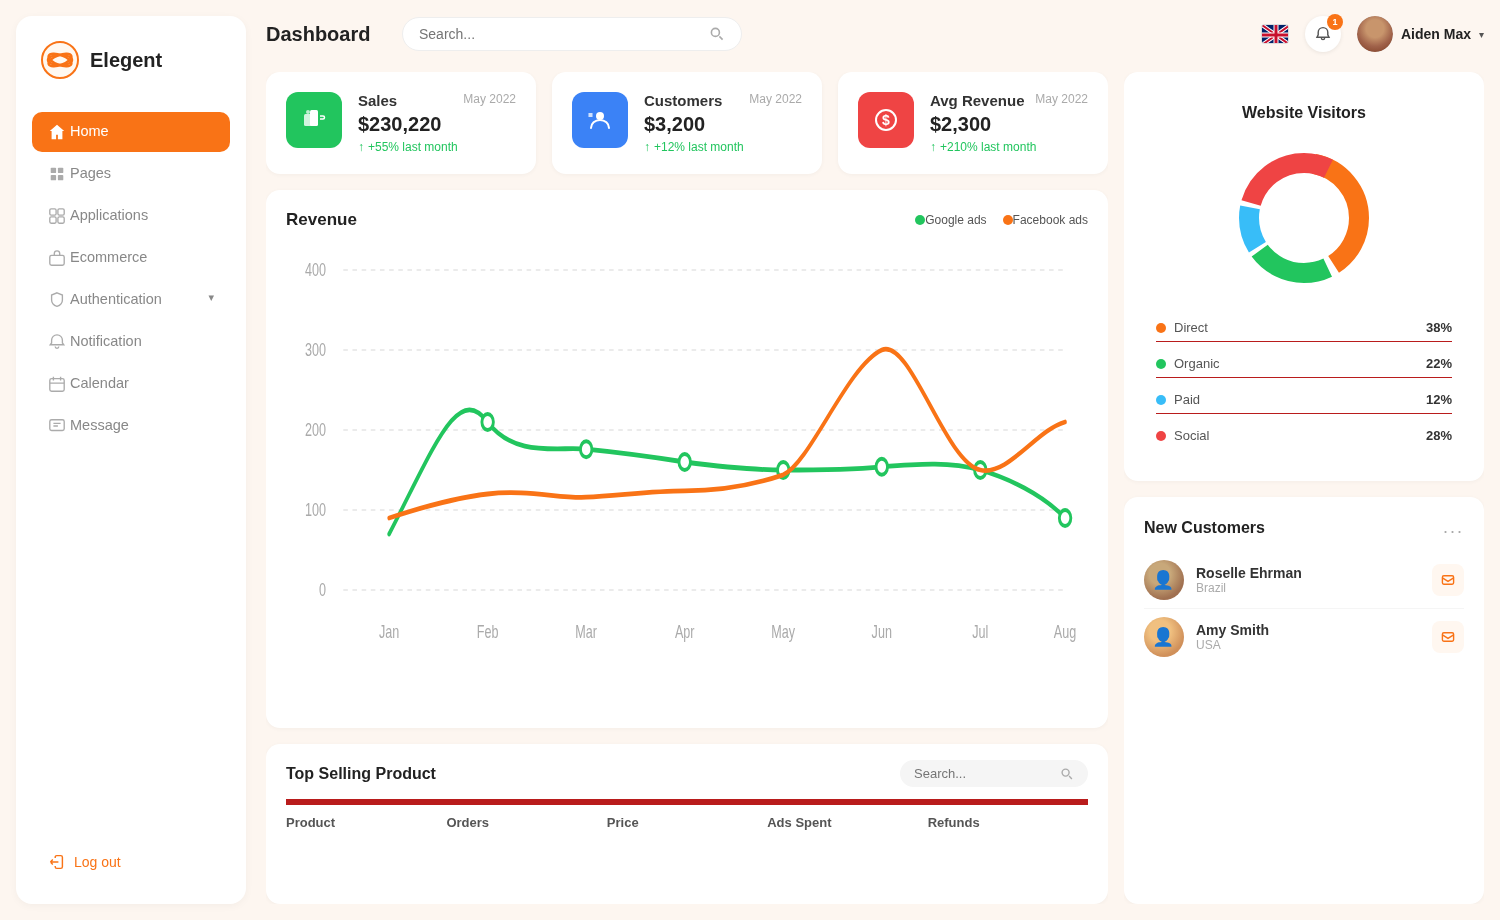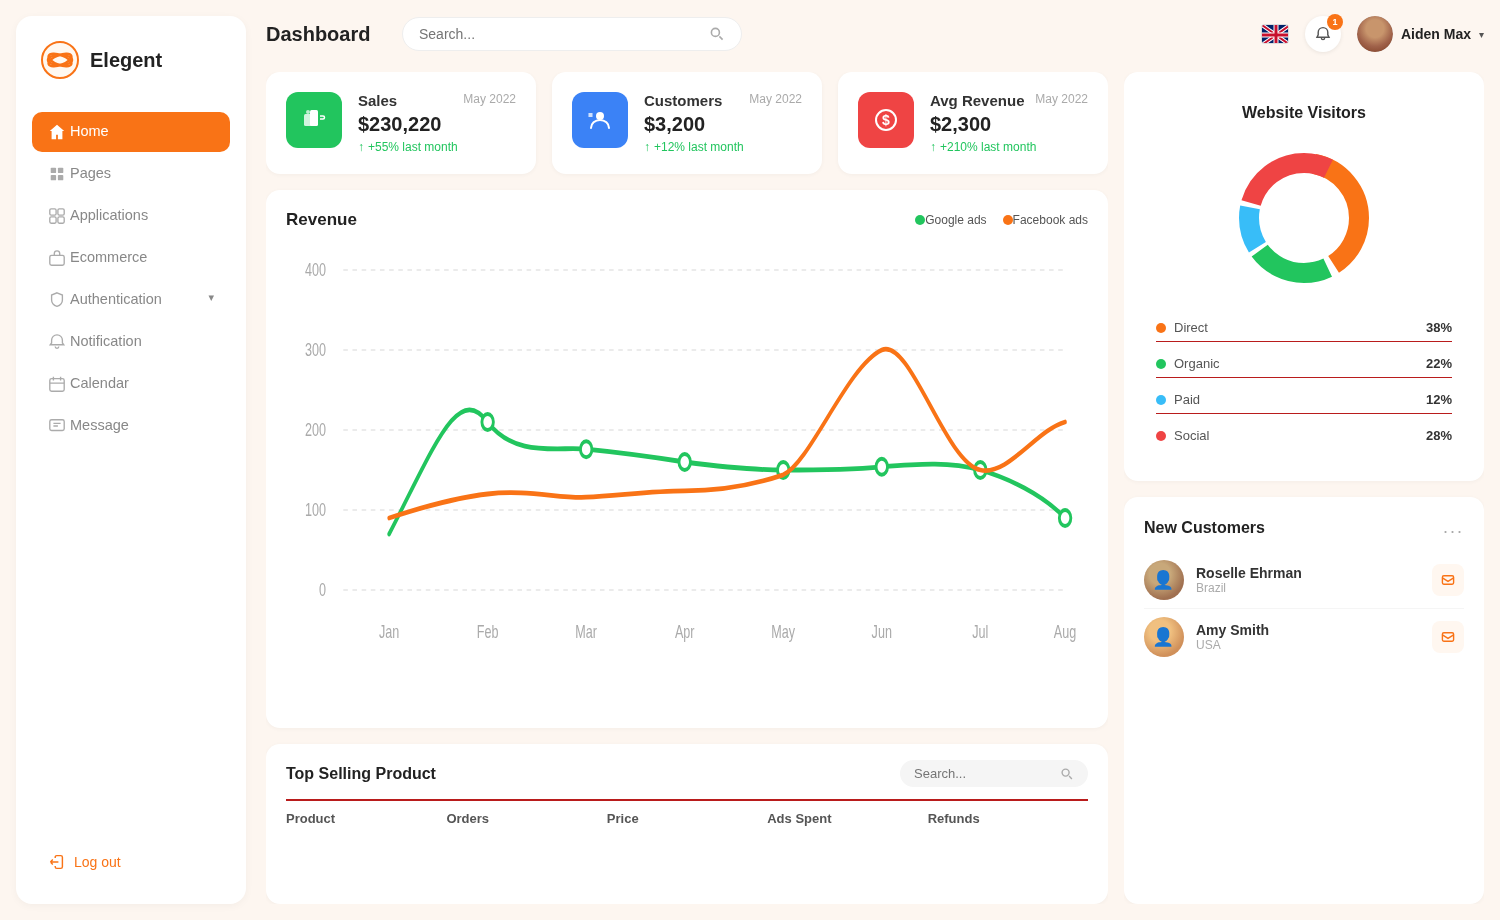--- a/index.html
+++ b/index.html
@@ -333,21 +333,21 @@
     .table-search input {
       border: none;
       background: transparent;
       outline: none;
       font-size: 13px;
       color: #888;
       width: 140px;
     }
     .table-cols {
       display: flex;
-      border-top: 2px solid #b91c1c;
+      border-top: 6px solid #b91c1c;
       padding-top: 10px;
     }
     .table-col {
       flex: 1;
       font-size: 13px;
       font-weight: 600;
       color: #555;
     }
 
     

